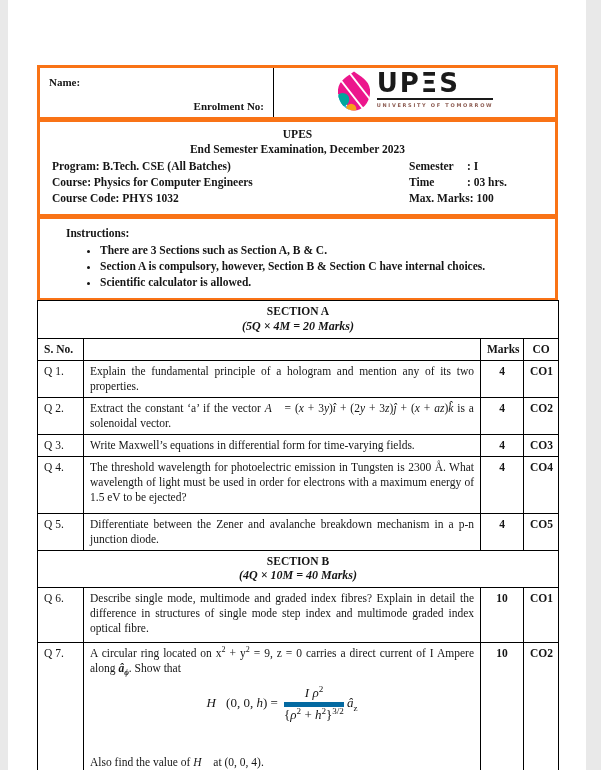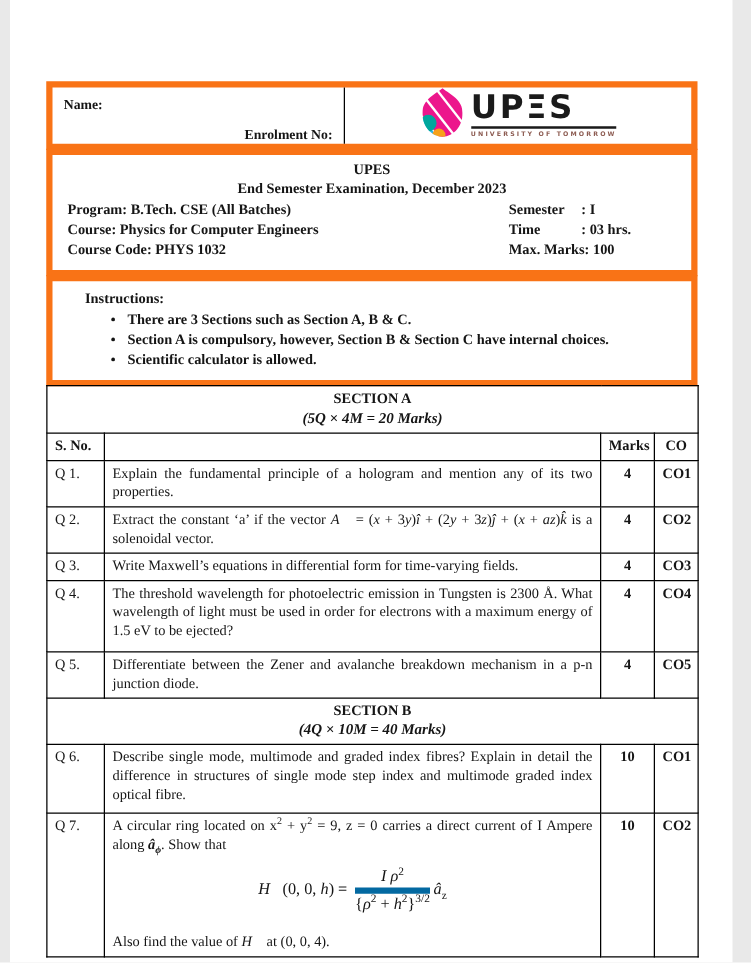--- a/index.html
+++ b/index.html
@@ -13,28 +13,28 @@
   .page {
     position:absolute; left:8px; top:0;
     width:578px; height:770px;
     background:#ffffff;
   }
   .doc {
     position:absolute; left:29px; top:65px;
     width:521px;
     font-size:11.5px; line-height:1.3;
   }
-  .box { border:5px solid #f97316; }
+  .box { border:3px solid #f97316; }
 
   
   .head-row { display:flex; height:55px; }
   .name-cell { width:233px; padding:7px 9px; font-weight:bold; font-size:11px; }
   .enrolment { margin-top:10px;text-align:right; }
   .logo-cell { flex:1; border-left:1px solid #000; display:flex; align-items:center; justify-content:center; }
-  .logo { display:flex; align-items:center; gap:5px; }
+  .logo { display:flex; gap:5px; }
   .logo-textcol { display:flex; flex-direction:column; }
   .wordmark {
     font-family:"DejaVu Sans", sans-serif; font-weight:bold;
     font-size:26px; line-height:1; letter-spacing:2px; color:#1a1a1a;
   }
   .tagline {
     margin-top:2px; border-top:2px solid #1a1a1a; padding-top:2px;
     font-family:"DejaVu Sans", sans-serif; font-weight:bold;
     font-size:5px; letter-spacing:1.7px; color:#8d5c52;
     text-align:center;
@@ -69,21 +69,21 @@
   tr.rq1 td { height:30px; }
   tr.rq2 td { height:33px; }
   tr.rq3 td { height:18px; }
   tr.rq4 td { height:57px; }
   tr.rq5 td { height:32px;margin-left:14px; }
   tr.rq6 td { height:55px; }
   tr.rq7 td { height:106px; }
 
   sup { font-size:70%; vertical-align:super; line-height:0; }
   sub { font-size:70%; vertical-align:sub; line-height:0; }
-  .formula { text-align:center; font-size:13px; margin:10px 0 16px; }
+  .formula { text-align:center; font-size:13px; margin:10px 0 32px; }
   .frac { display:inline-block; vertical-align:middle; text-align:center; line-height:1.15; margin:0 3px; }
   .frac .num { display:block; border-bottom:5px solid #0369a1; padding:0 8px 1px; }
   .frac .den { display:block; padding-top:1px; }
 </style>
 </head>
 <body>
 
 <div class="page">
   <div class="doc">
 

